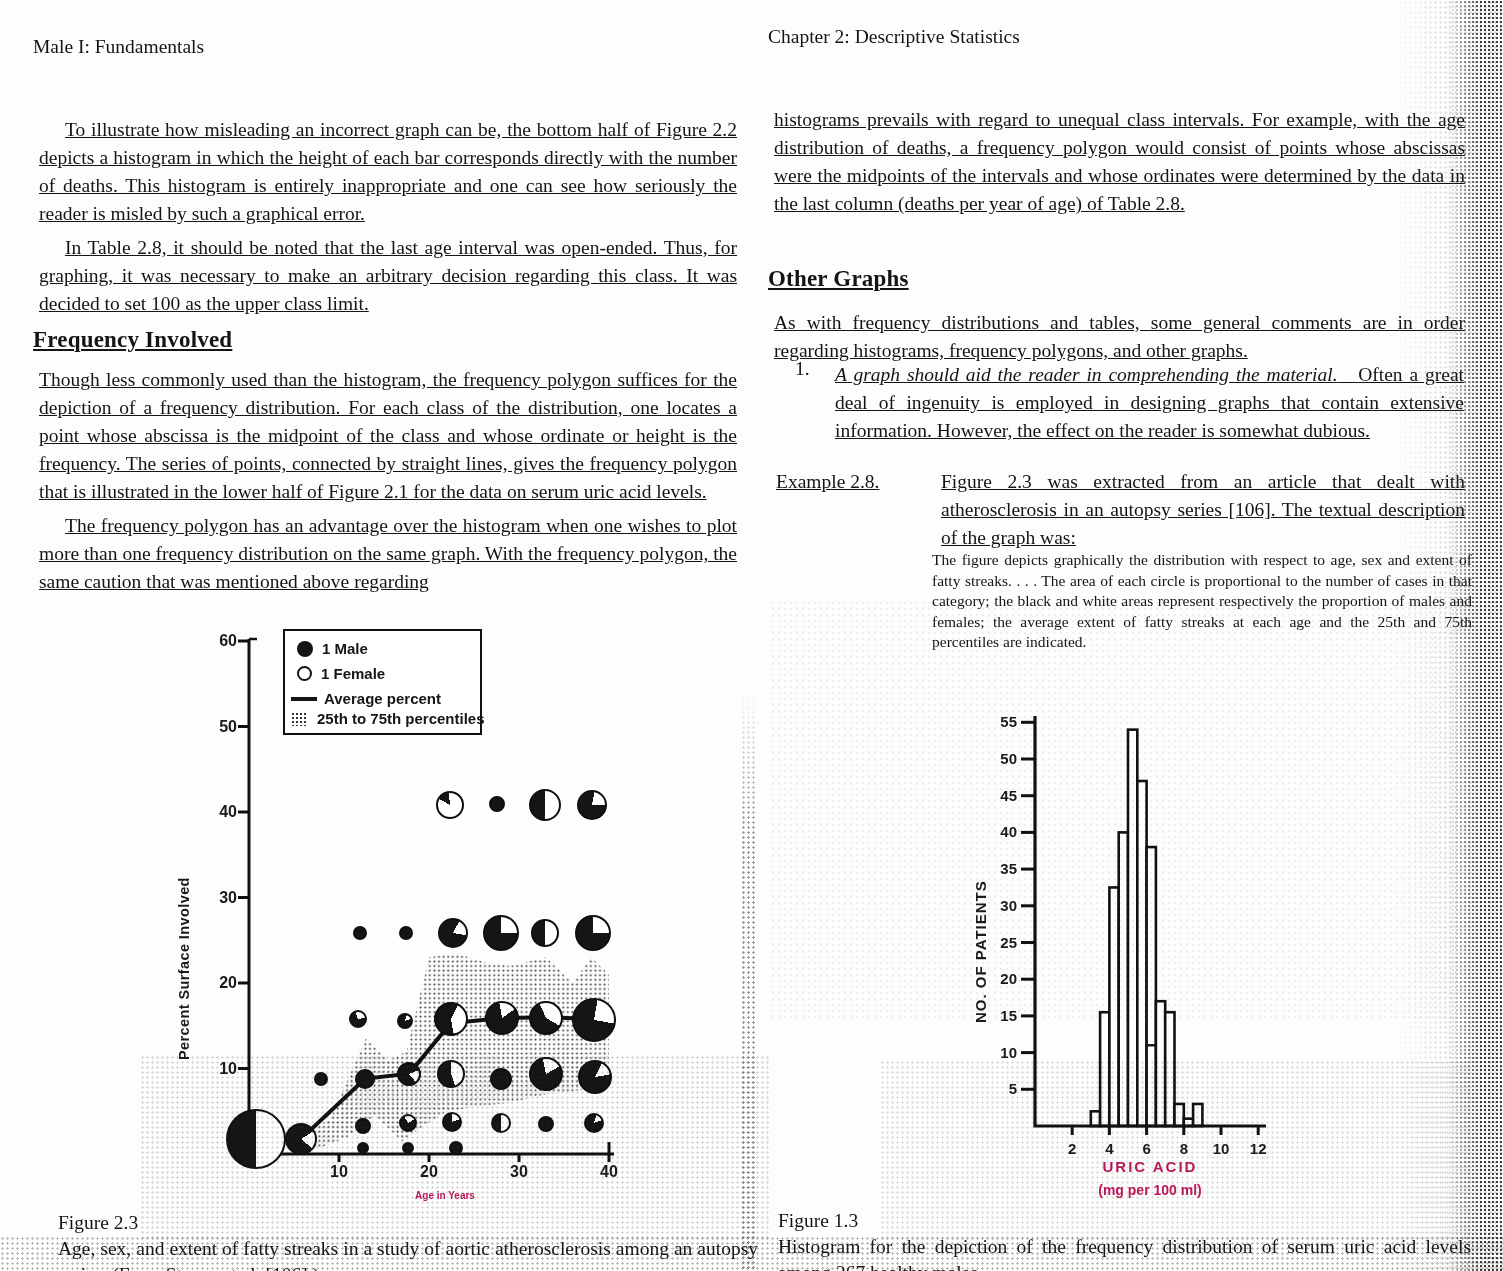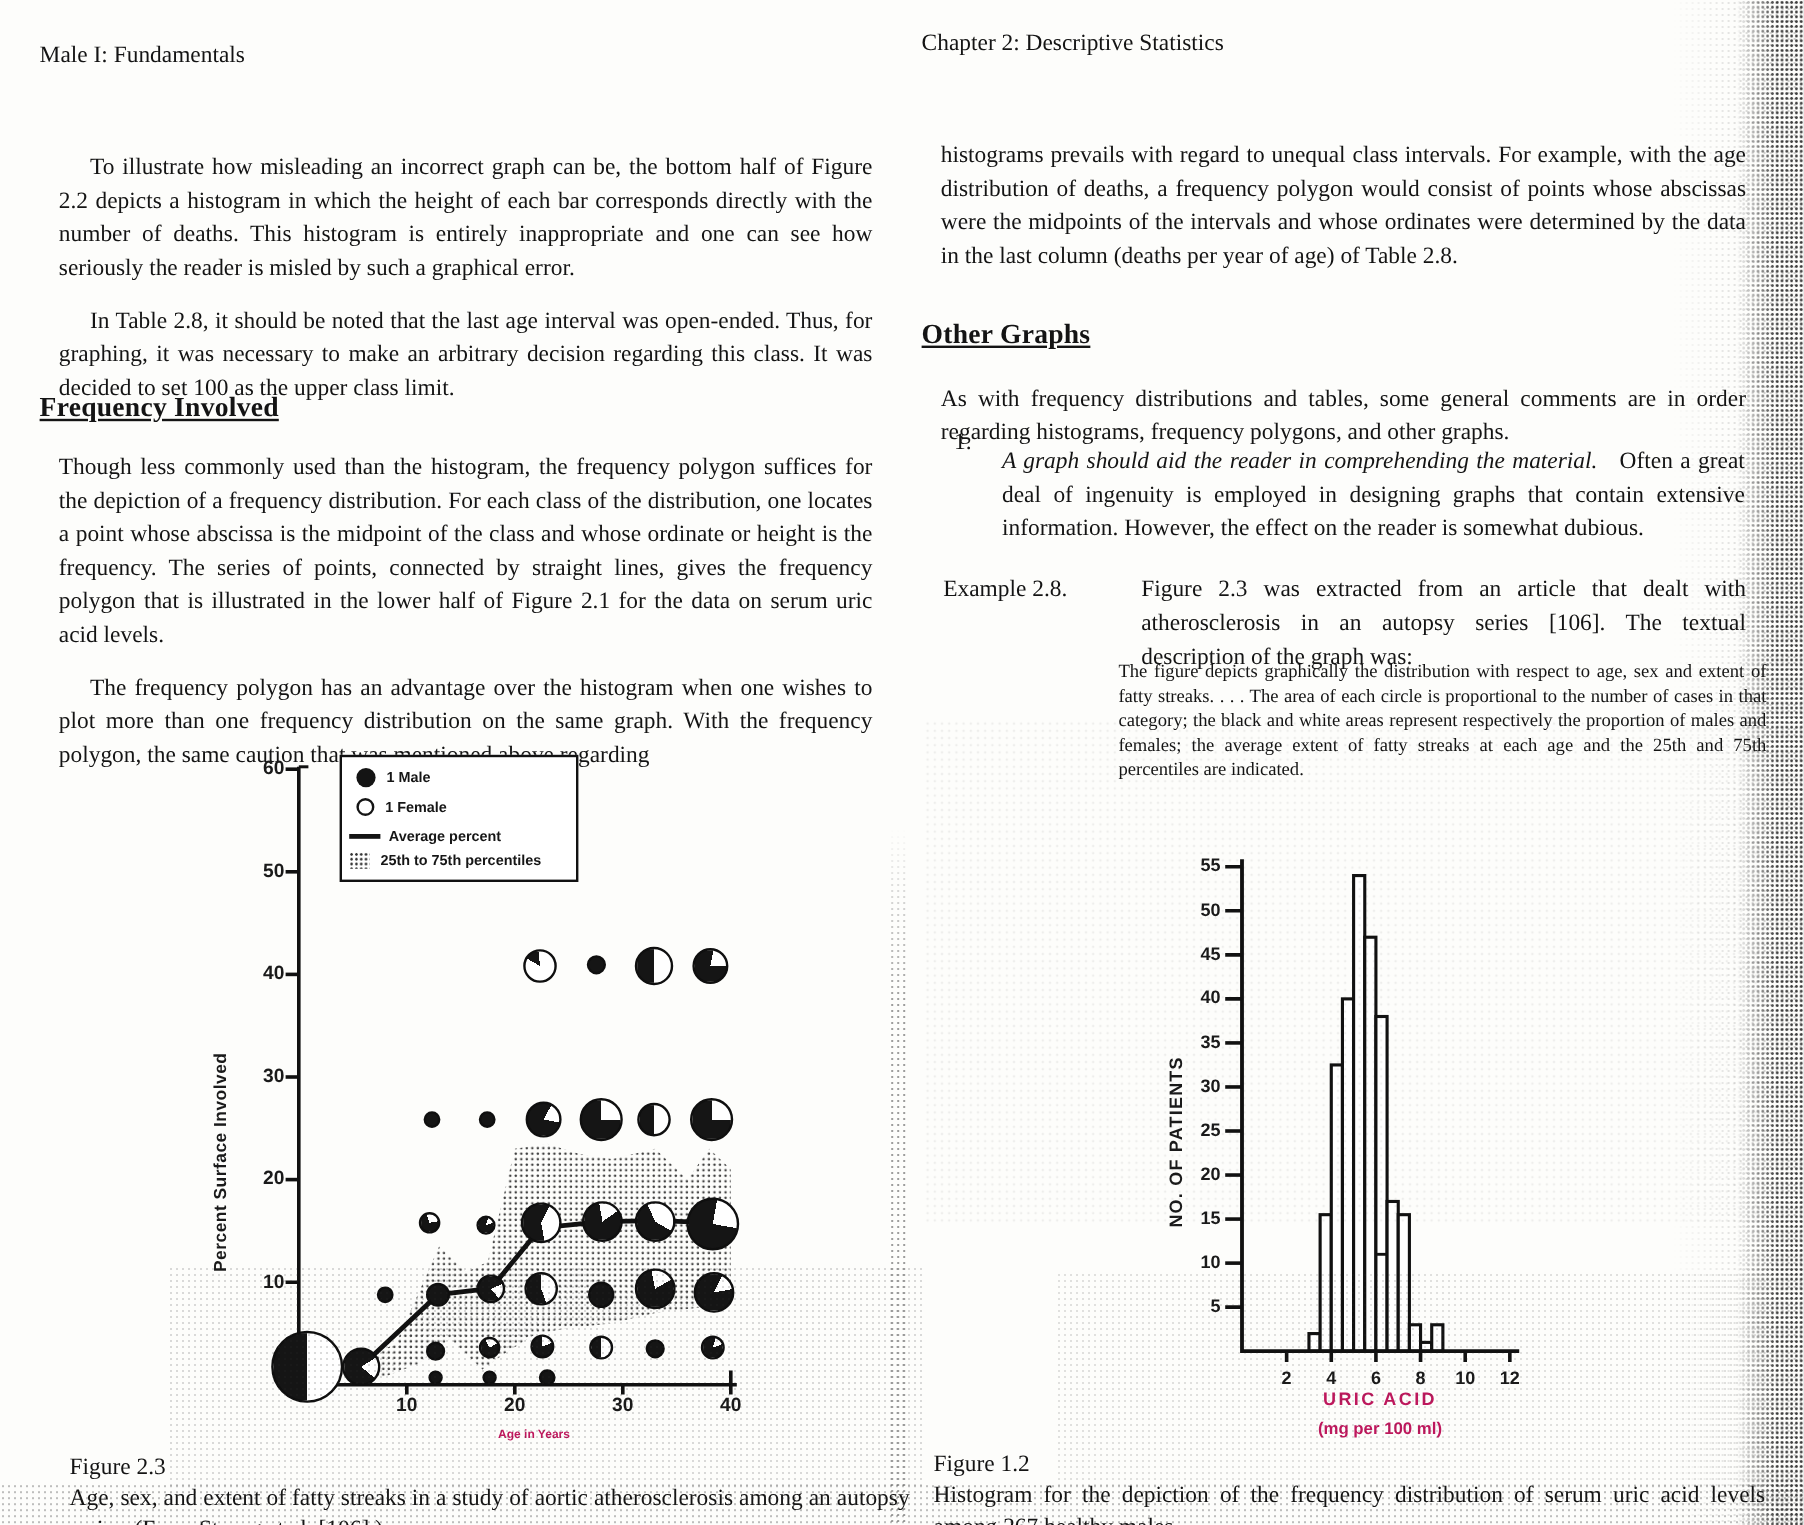--- a/index.html
+++ b/index.html
@@ -1,35 +1,35 @@
 <!DOCTYPE html>
 <html><head>
 <meta charset="utf-8">
 <style>
   html,body{margin:0;padding:0;background:#d9d9d9;}
   .page{position:relative;width:1503px;height:1271px;background:#fdfdfb;overflow:hidden;
         font-family:"Liberation Serif",serif;color:#141414;}
   .txt{position:absolute;text-align:justify;font-size:19.5px;line-height:28px;}
-  .txt p{margin:16px;}
+  .txt p{margin:6px;text-decoration:underline;}
   .ind{text-indent:26px;}
   .head-run{position:absolute;font-size:19.5px;}
   .sec-head{position:absolute;font-weight:bold;font-size:23px;letter-spacing:.2px;text-decoration:underline;}
   .quote{position:absolute;text-align:justify;font-size:15.5px;line-height:20.5px;}
   .caption{position:absolute;font-size:19.5px;line-height:26px;text-align:justify;}
   .cap-title{display:block;}
   
   .fig-layer{position:absolute;}
   .vlabel{position:absolute;writing-mode:vertical-rl;transform:rotate(180deg);
           font-family:"Liberation Sans",sans-serif;font-weight:bold;color:#1a1a1a;}
   .axlab{position:absolute;font-family:"Liberation Sans",sans-serif;font-weight:bold;color:#be185d;text-align:center;}
   .tick{position:absolute;font-family:"Liberation Sans",sans-serif;font-weight:bold;font-size:15px;color:#1a1a1a;}
   .pie{position:absolute;border-radius:50%;border:2px solid #0f0f0f;box-sizing:border-box;}
   
   .legend{position:absolute;left:283px;top:629px;width:195px;height:102px;border:2.5px solid #111;
-          background:#fff;font-family:"Liberation Sans",sans-serif;font-weight:bold;font-size:12px;color:#161616;}
+          background:#fff;font-family:"Liberation Sans",sans-serif;font-weight:bold;font-size:15px;color:#161616;}
   .lg-row{position:absolute;left:12px;display:flex;align-items:center;white-space:nowrap;}
   .lg-ic{display:inline-block;margin-right:9px;}
   .ic-filled{width:16px;height:16px;border-radius:50%;background:#141414;}
   .ic-open{width:15px;height:15px;border-radius:50%;border:2.5px solid #141414;box-sizing:border-box;background:#fff;}
   .ic-line{width:26px;height:4px;background:#141414;margin-right:7px;}
   .ic-stip{width:17px;height:14px;background-image:radial-gradient(#333 1px,transparent 1.2px);background-size:4px 4px;}
   
   .dots{position:absolute;pointer-events:none;background-image:radial-gradient(#2b2b2b 1px,transparent 1.25px);background-size:4px 4px;}
   .edge-right{right:0;top:0;width:56px;height:100%;opacity:.9;
      -webkit-mask-image:linear-gradient(to right,transparent,#000 60%);mask-image:linear-gradient(to right,transparent,#000 60%);}
@@ -229,21 +229,21 @@
       <span class="tick" style="left: 219.8px; top: 452px; width: 28px; text-align: center;">8</span>
       <span class="tick" style="left: 257px; top: 452px; width: 28px; text-align: center;">10</span>
       <span class="tick" style="left: 294.2px; top: 452px; width: 28px; text-align: center;">12</span>
     </div>
 
   <div class="vlabel" style="left:972px;top:843px;height:180px;font-size:15px;letter-spacing:1px;">NO. OF PATIENTS</div>
   <div class="axlab" style="left:1070px;top:1158px;width:160px;font-size:15px;letter-spacing:2px;">URIC ACID</div>
   <div class="axlab" style="left:1070px;top:1182px;width:160px;font-size:14px;">(mg per 100 ml)</div>
 
   <div class="caption" style="left:778px;top:1208px;width:693px;">
-    <span class="cap-title">Figure 1.2</span>
+    <span class="cap-title">Figure 1.3</span>
     <span>Histogram for the depiction of the frequency distribution of serum uric acid levels among 267 healthy males.</span>
   </div>
 
   <div class="dots edge-right2"></div>
   <div class="dots edge-right"></div>
   <div class="dots gutter"></div>
   <div class="dots bottom-speck"></div>
   <div class="dots speck-f23"></div>
   <div class="dots speck-f24"></div>
   <div class="dots speck-rlow"></div>

